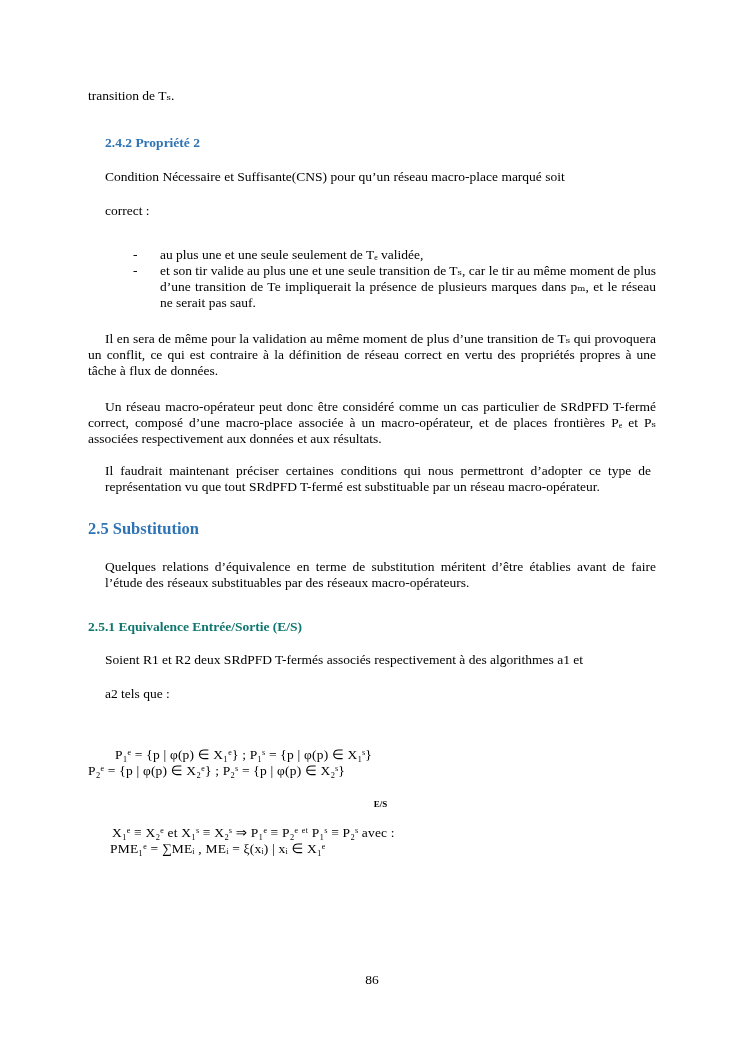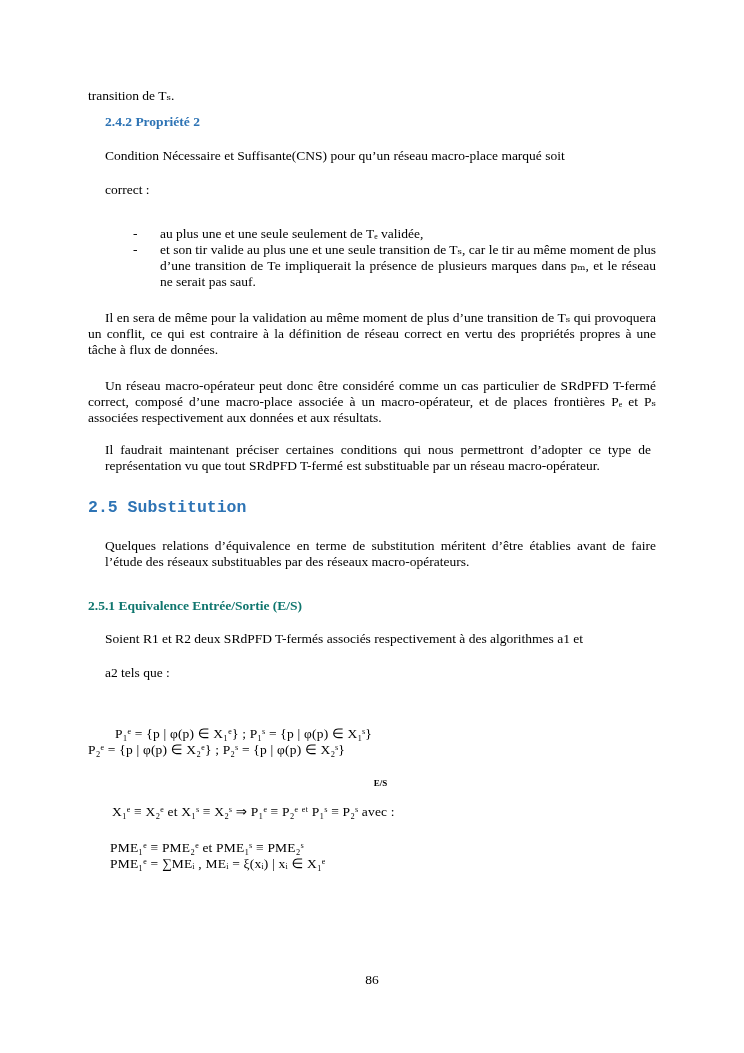--- a/index.html
+++ b/index.html
@@ -11,26 +11,26 @@
   }
   .content { position:absolute; left:88px; top:88px; width:568px; }
   p { margin:0; line-height:16px; }
   .ind17 { padding-left:17px; }
   .ind24 { padding-left:24px; }
   .ind27 { padding-left:27px; }
   .ind22 { padding-left:22px; }
   .narrow { width:546px; }
   .just { text-align:justify; }
   .firstind { text-indent:17px; }
-  .mt14 { margin-top:10px; }
+  .mt14 { margin-top:31px; }
   .mt16 { margin-top:16px; }
   .mt17 { margin-top:17px; }
   .mt18 { margin-top:18px; }
   .mt20 { margin-top:20px; }
-  .mt24 { margin-top:24px;font-family:Liberation Mono, monospace; }
+  .mt24 { margin-top:24px; }
   .mt28 { margin-top:28px; }
   .mt45 { margin-top:45px; }
   .heading { color:#2E74B5; font-weight:bold; }
   .h-sub { font-size:13.5px; }
   .h-main { font-size:16.5px; line-height:20px; }
   .bullets { margin-top:28px; }
   .bullet { position:relative; padding-left:72px; }
   .bullet .marker { position:absolute; left:45px; top:0; }
   .eq { letter-spacing:.2px;font-family:Liberation Serif, serif; }
   .es-label { font-size:9px; font-weight:bold; line-height:10px;text-align:center; }
@@ -76,19 +76,18 @@
     <p class="just ind17 mt17">Soient R1 et R2 deux SRdPFD T-fermés associés respectivement à des algorithmes a1 et</p>
     <p class="ind17 mt18">a2 tels que :</p>
 
     <p class="eq ind27 mt45">P₁ᵉ = {p | φ(p)  ∈  X₁ᵉ} ; P₁ˢ = {p | φ(p)  ∈  X₁ˢ}</p>
     <p class="eq">P₂ᵉ = {p | φ(p)  ∈  X₂ᵉ} ; P₂ˢ = {p | φ(p)  ∈  X₂ˢ}</p>
 
     <p class="es-label ind17 mt20">E/S</p>
 
     <p class="eq ind24 mt16">X₁ᵉ ≡ X₂ᵉ et  X₁ˢ ≡ X₂ˢ     ⇒     P₁ᵉ ≡ P₂ᵉ ᵉᵗ P₁ˢ ≡ P₂ˢ   avec :</p>
 
-    <p class="eq ind22 mt20">PME₁ᵉ ≡ PME₂ᵉ et  PME₁ˢ ≡ PME₂ˢ</p>
     <p class="eq ind22">PME₁ᵉ = ∑MEᵢ , MEᵢ = ξ(xᵢ) | xᵢ  ∈  X₁ᵉ</p>
 
   </div>
 
   <div class="page-num">86</div>
 </div>
 
 </body></html>

